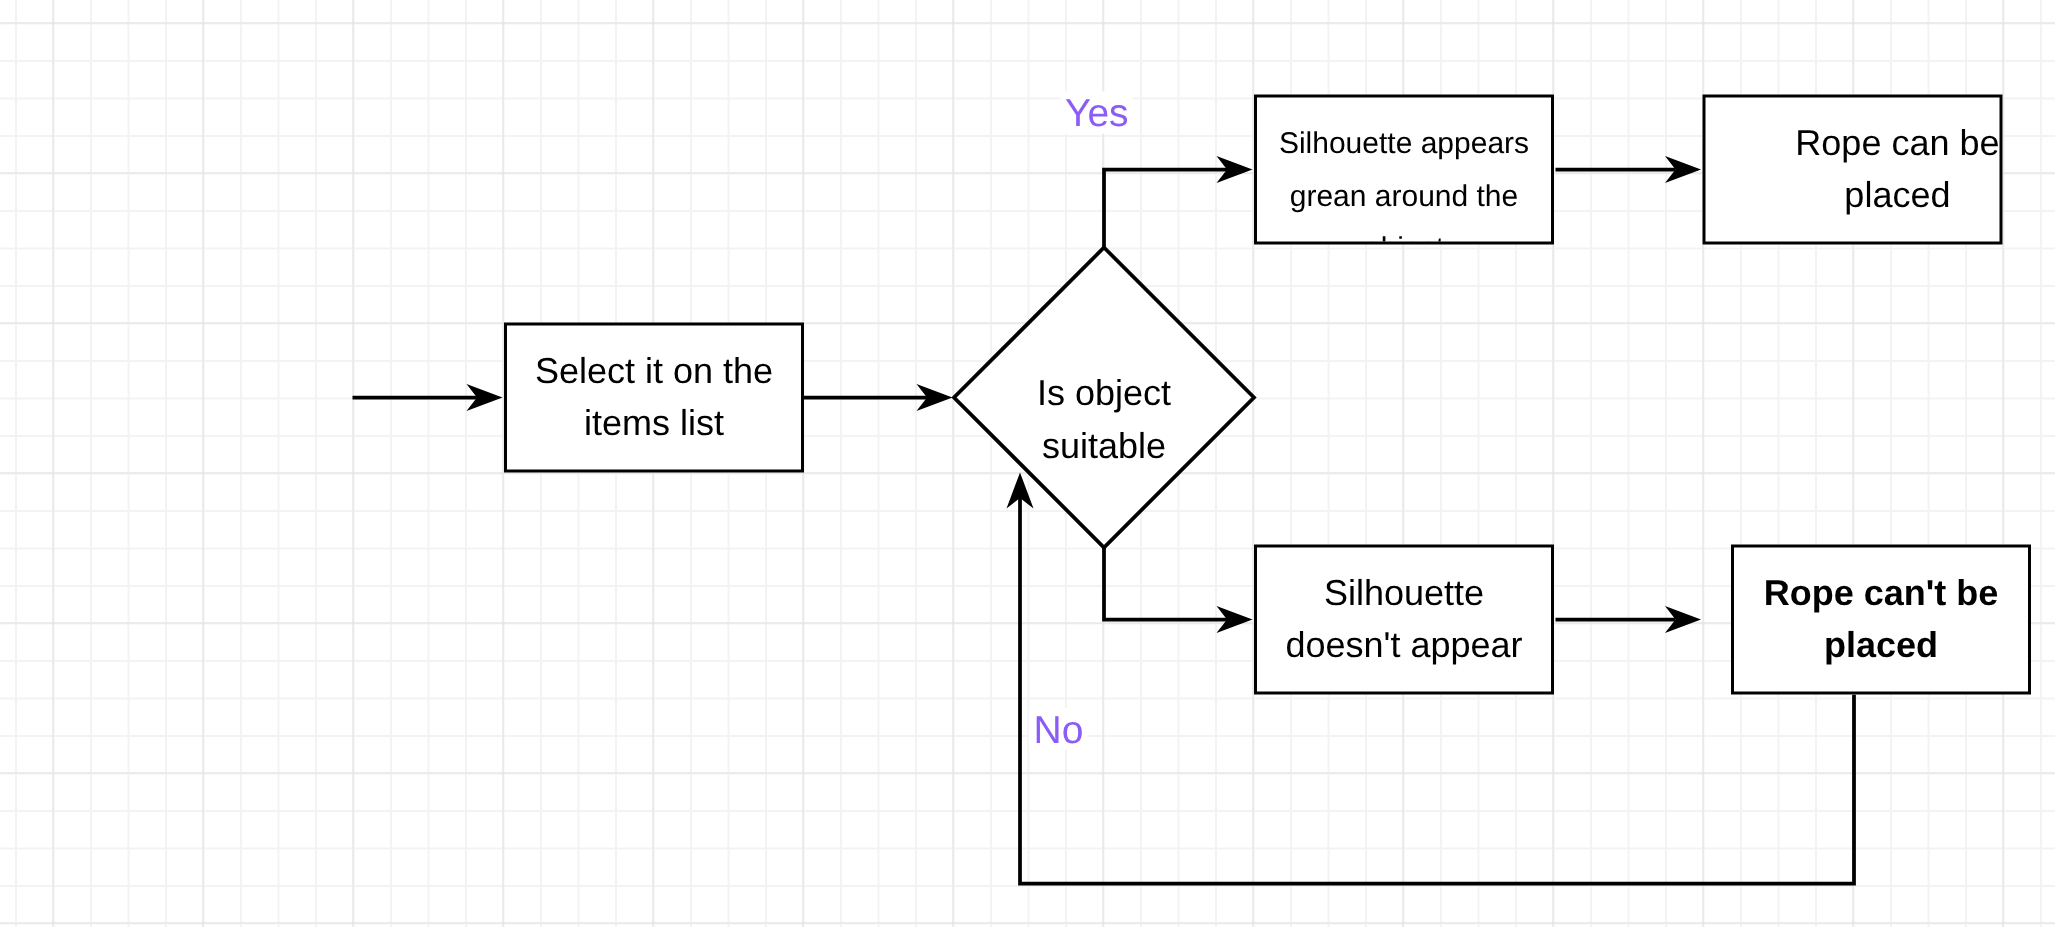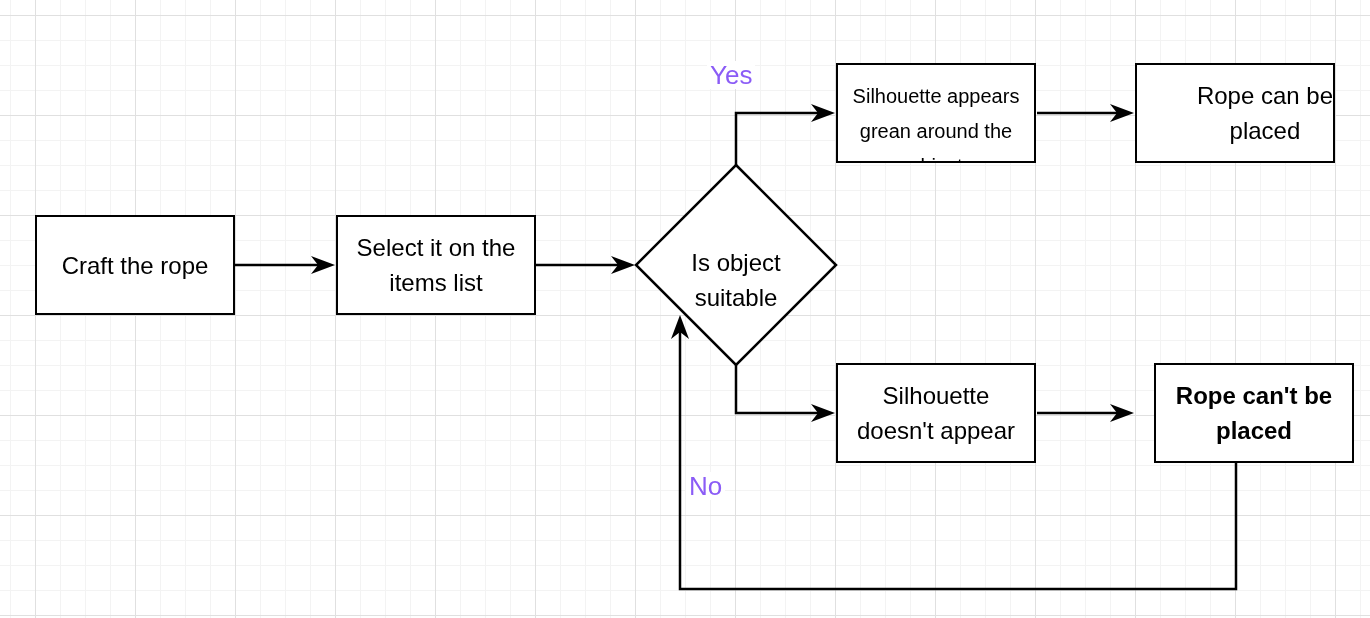--- a/index.html
+++ b/index.html
@@ -106,23 +106,20 @@
     <path class="edge" d="M736,365 L736,413 L818,413"></path>
     <path class="arrowhead" d="M835,413 L811,404 L818,413 L811,422 Z"></path>
 
     <path class="edge" d="M1037,413 L1117,413"></path>
     <path class="arrowhead" d="M1134,413 L1110,404 L1117,413 L1110,422 Z"></path>
 
     <path class="edge" d="M1236,463 L1236,589 L680,589 L680,332"></path>
     <path class="arrowhead" d="M680,315 L671,339 L680,332 L689,339 Z"></path>
   </svg>
 
-  <div class="node node-rect" style="left:35px; top:215px;">
-    <span>Craft the rope</span>
-  </div>
 
   <div class="node node-rect" style="left:336px; top:215px;">
     <span>Select it on the
 items list</span>
   </div>
 
   <div class="node node-rect node-small-text" style="left:836px; top:63px;">
     <span>Silhouette appears
 grean around the
 object</span>

